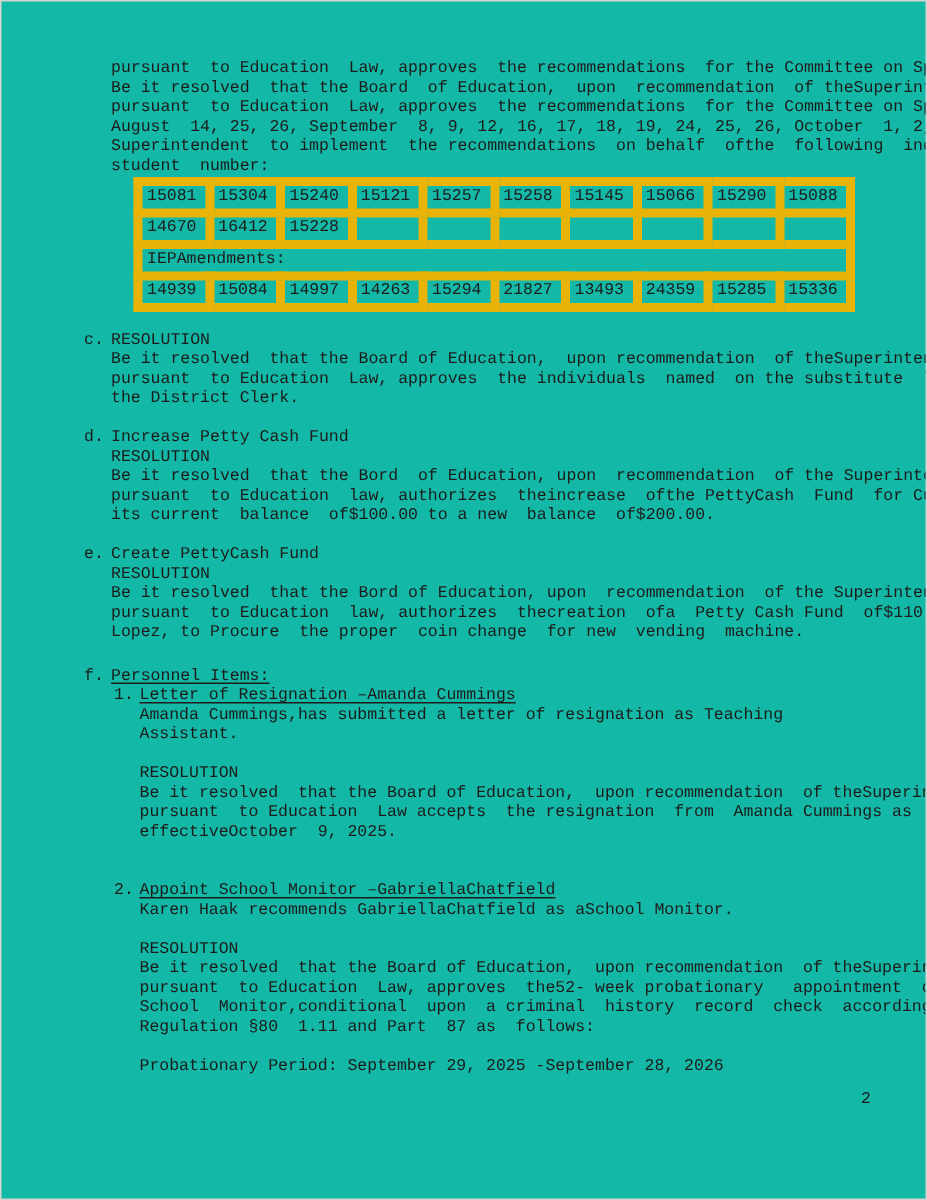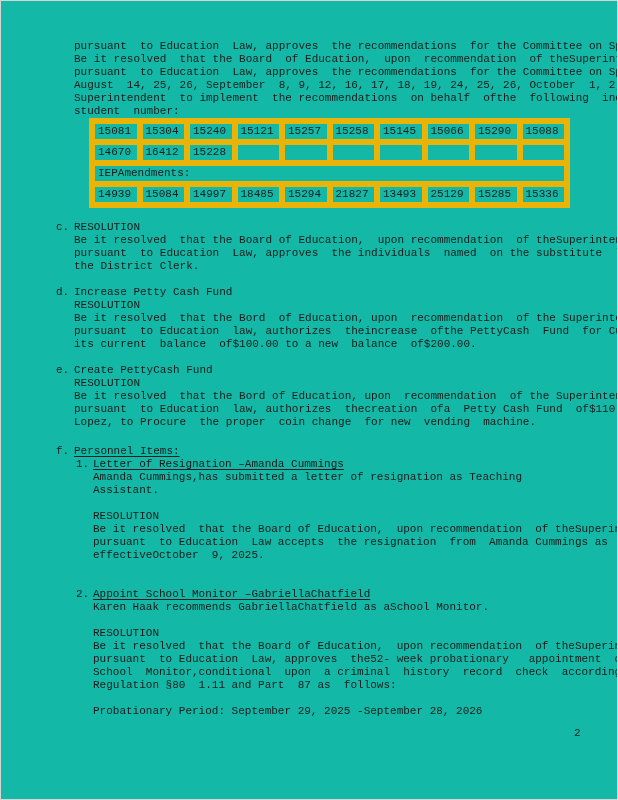--- a/index.html
+++ b/index.html
@@ -86,25 +86,25 @@
             <td></td>
             <td></td>
           </tr>
           <tr>
             <td colspan="10">IEPAmendments:</td>
           </tr>
           <tr>
             <td>14939</td>
             <td>15084</td>
             <td>14997</td>
-            <td>18485</td>
+            <td>14263</td>
             <td>15294</td>
             <td>21827</td>
             <td>13493</td>
-            <td>25129</td>
+            <td>24359</td>
             <td>15285</td>
             <td>15336</td>
           </tr>
         </tbody>
     </table>
 
     <div class="section">
       <span class="letter">c.</span>
       <div class="res-label">RESOLUTION</div>
       <pre class="para">Be it resolved  that the Board of Education,  upon recommendation  of theSuperintendent  ofSchools and

